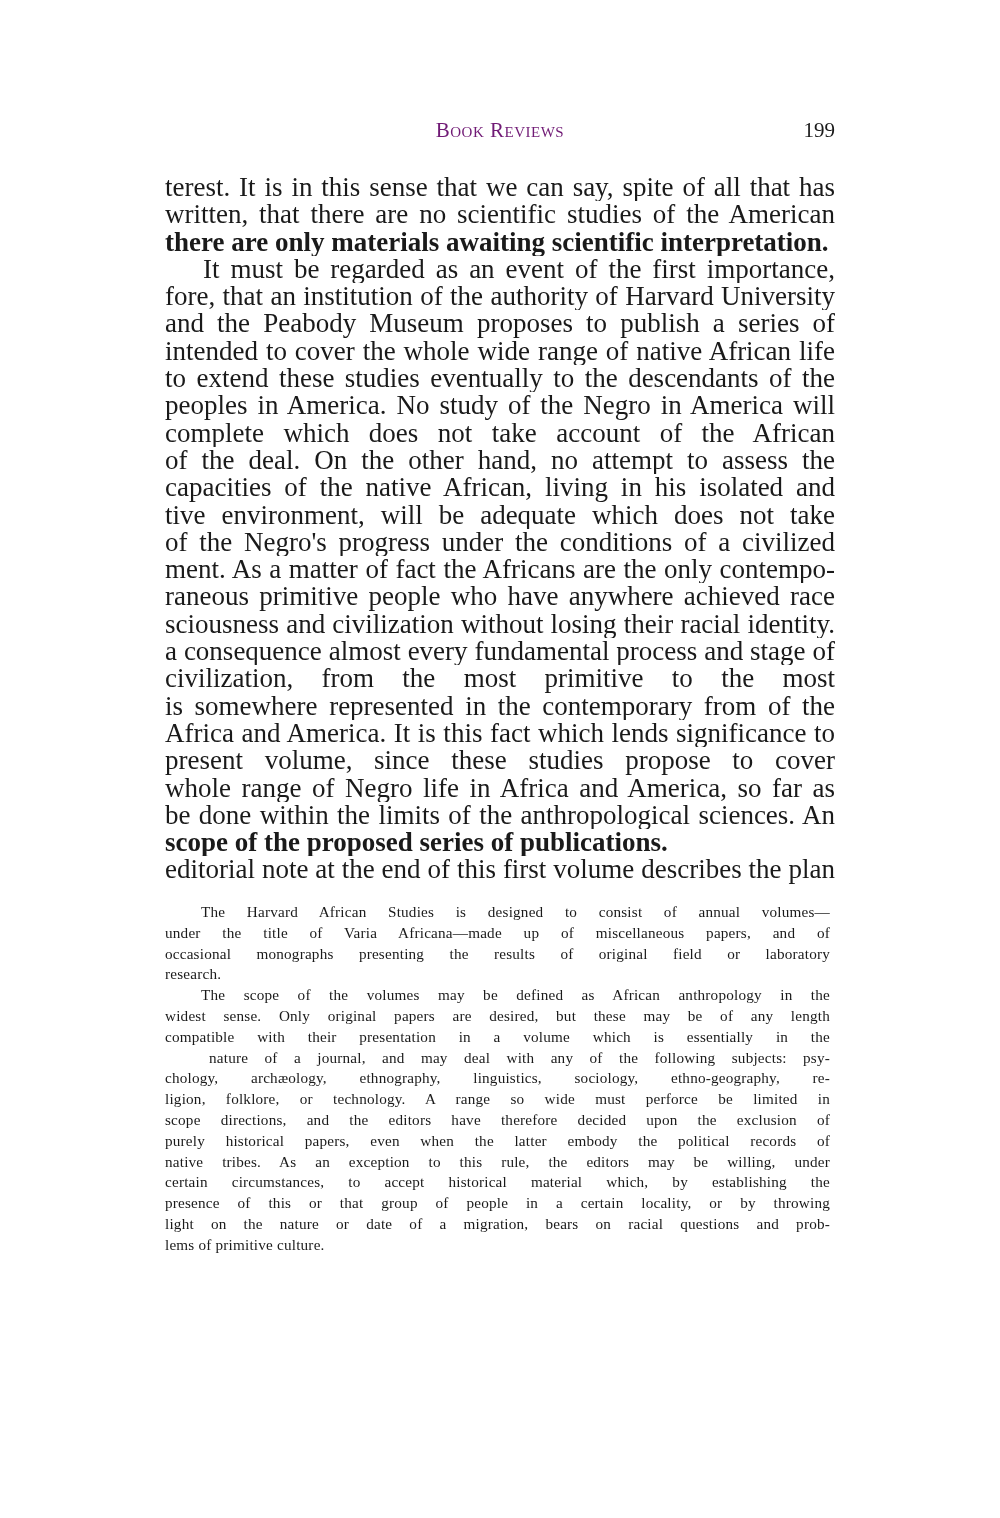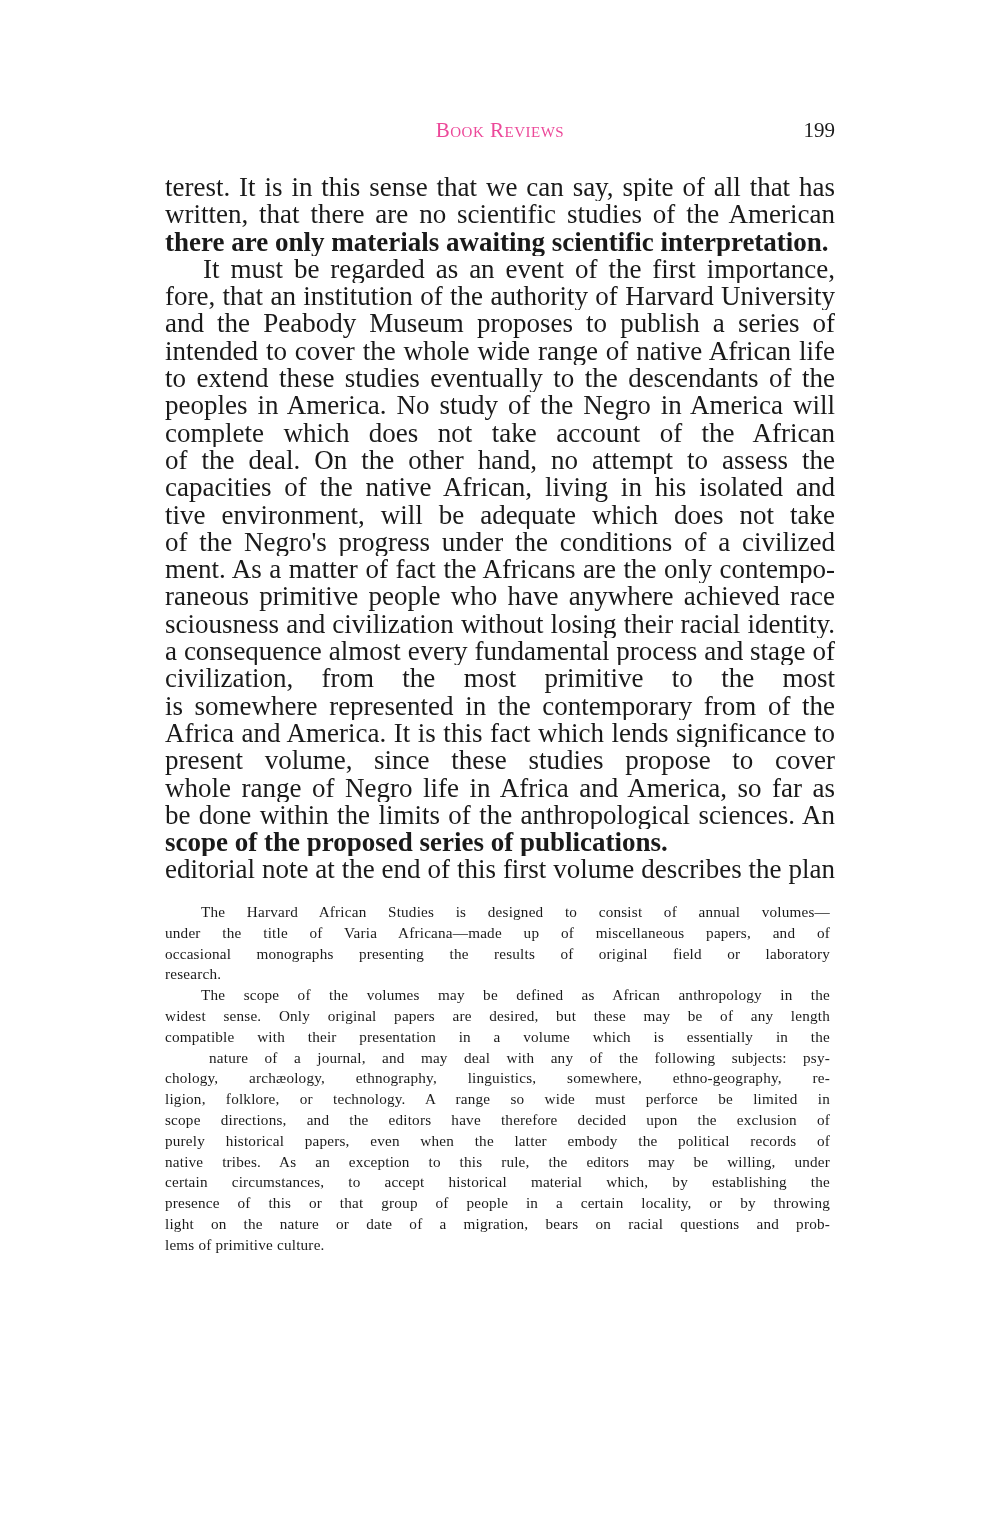--- a/index.html
+++ b/index.html
@@ -30,21 +30,21 @@
   }
   .running-title {
     position: absolute;
     left: 0;
     width: 100%;
     text-align: center;
     font-family: "Liberation Serif", serif;
     font-size: 21px;
     font-variant: small-caps;
     letter-spacing: 0.5px;
-    color: #ec4899;
+    color: #701a75;
   }
   .page-number {
     position: absolute;
     right: 0;
     font-family: "Liberation Serif", serif;
     font-size: 21px;
     color: #1a1a1a;
     text-align: center;
   }
   .body-text {
@@ -140,21 +140,21 @@
       <div class="nline indent" style="white-space: normal;">The Harvard African Studies is designed to consist of annual volumes—</div>
       <div class="nline" style="white-space: normal;">under the title of Varia Africana—made up of miscellaneous papers, and of</div>
       <div class="nline" style="white-space: normal;">occasional monographs presenting the results of original field or laboratory</div>
       <div class="nline last" style="white-space: normal;">research.</div>
     </div>
     <div>
       <div class="nline indent" style="white-space: normal;">The scope of the volumes may be defined as African anthropology in the</div>
       <div class="nline" style="white-space: normal;">widest sense.  Only original papers are desired, but these may be of any length</div>
       <div class="nline" style="white-space: normal;">compatible with their presentation in a volume which is essentially in the</div>
       <div class="nline" style="white-space: normal; margin-left: 44px;">nature of a journal, and may deal with any of the following subjects: psy-</div>
-      <div class="nline" style="white-space: normal;">chology, archæology, ethnography, linguistics, somewhere, ethno-geography, re-</div>
+      <div class="nline" style="white-space: normal;">chology, archæology, ethnography, linguistics, sociology, ethno-geography, re-</div>
       <div class="nline" style="white-space: normal;">ligion, folklore, or technology.  A range so wide must perforce be limited in</div>
       <div class="nline" style="white-space: normal;">scope directions, and the editors have therefore decided upon the exclusion of</div>
       <div class="nline" style="white-space: normal;">purely historical papers, even when the latter embody the political records of</div>
       <div class="nline" style="white-space: normal;">native tribes.  As an exception to this rule, the editors may be willing, under</div>
       <div class="nline" style="white-space: normal;">certain circumstances, to accept historical material which, by establishing the</div>
       <div class="nline" style="white-space: normal;">presence of this or that group of people in a certain locality, or by throwing</div>
       <div class="nline" style="white-space: normal;">light on the nature or date of a migration, bears on racial questions and prob-</div>
       <div class="nline last" style="white-space: normal;">lems of primitive culture.</div>
     </div>
   </div>

